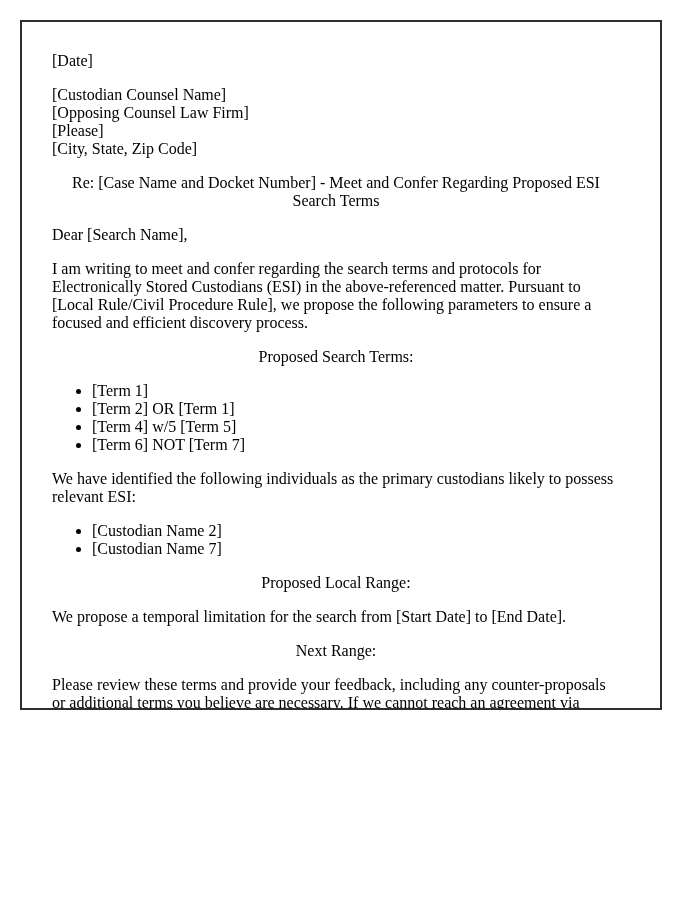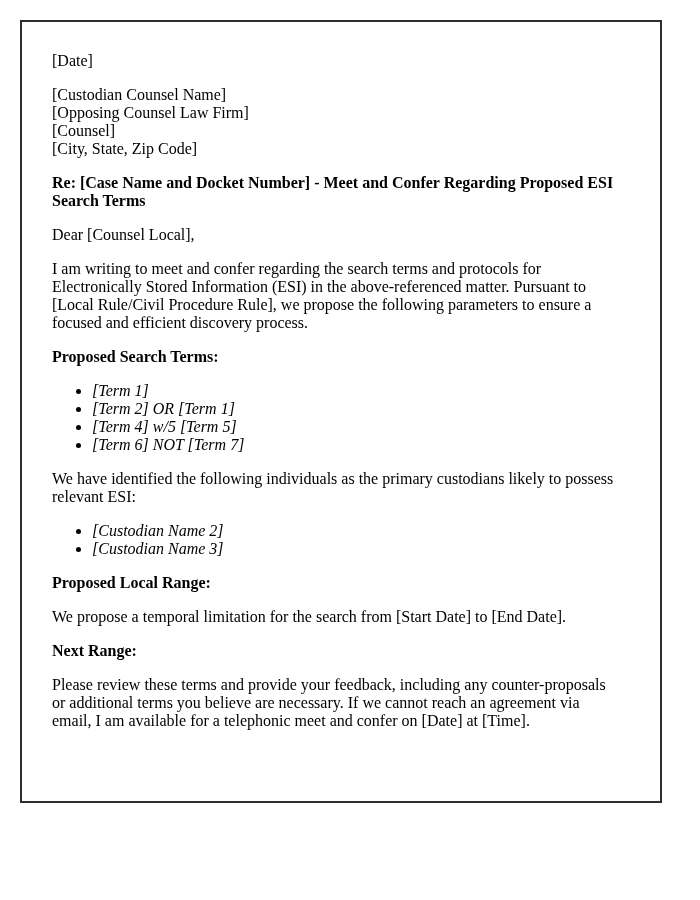--- a/index.html
+++ b/index.html
@@ -8,74 +8,74 @@
     background: #ffffff;
     width: 700px;
     height: 900px;
     overflow: hidden;
   }
   .page-frame {
     position: absolute;
     left: 20px;
     top: 20px;
     width: 642px;
-    height: 783px;
+    height: 690px;
     box-sizing: border-box;
     border: 2px solid #2e2e2e;
     background: #ffffff;
     overflow: hidden;
     padding: 30px 40px 0 30px;
     font-family: "Liberation Serif", "DejaVu Serif", serif;
     font-size: 16px;
     line-height: 18px;
     color: #000000;
   }
   .page-frame p {
     margin: 0 0 16px 0;
   }
   .page-frame ul {
     margin: 0 0 16px 0;
     padding-left: 40px;
     list-style-type: disc;
   }
   .page-frame li {
     line-height: 18px;
-    font-style: italic;
   }
   .bold {
-    font-weight: bold;
+    font-weight: normal;
+    text-align: center;
   }
 </style>
 </head>
 <body>
 
 <div class="page-frame">
 
   <p>[Date]</p>
 
-  <p><span>[Custodian Counsel Name]</span><br><span>[Opposing Counsel Law Firm]</span><br><span>[Counsel]</span><br><span>[City, State, Zip Code]</span></p>
+  <p><span>[Custodian Counsel Name]</span><br><span>[Opposing Counsel Law Firm]</span><br><span>[Please]</span><br><span>[City, State, Zip Code]</span></p>
 
   <p class="bold">Re: [Case Name and Docket Number] - Meet and Confer Regarding Proposed ESI Search Terms</p>
 
-  <p>Dear [Counsel Local],</p>
+  <p>Dear [Search Name],</p>
 
-  <p>I am writing to meet and confer regarding the search terms and protocols for Electronically Stored Information (ESI) in the above-referenced matter. Pursuant to [Local Rule/Civil Procedure Rule], we propose the following parameters to ensure a focused and efficient discovery process.</p>
+  <p>I am writing to meet and confer regarding the search terms and protocols for Electronically Stored Custodians (ESI) in the above-referenced matter. Pursuant to [Local Rule/Civil Procedure Rule], we propose the following parameters to ensure a focused and efficient discovery process.</p>
 
   <p class="bold">Proposed Search Terms:</p>
   <ul>
     <li>[Term 1]</li>
     <li>[Term 2] OR [Term 1]</li>
     <li>[Term 4] w/5 [Term 5]</li>
     <li>[Term 6] NOT [Term 7]</li>
   </ul>
 
   <p>We have identified the following individuals as the primary custodians likely to possess relevant ESI:</p>
   <ul>
     <li>[Custodian Name 2]</li>
-    <li>[Custodian Name 3]</li>
+    <li>[Custodian Name 7]</li>
   </ul>
 
   <p class="bold">Proposed Local Range:</p>
   <p>We propose a temporal limitation for the search from [Start Date] to [End Date].</p>
 
   <p class="bold">Next Range:</p>
   <p>Please review these terms and provide your feedback, including any counter-proposals or additional terms you believe are necessary. If we cannot reach an agreement via email, I am available for a telephonic meet and confer on [Date] at [Time].</p>
 
 </div>
 

